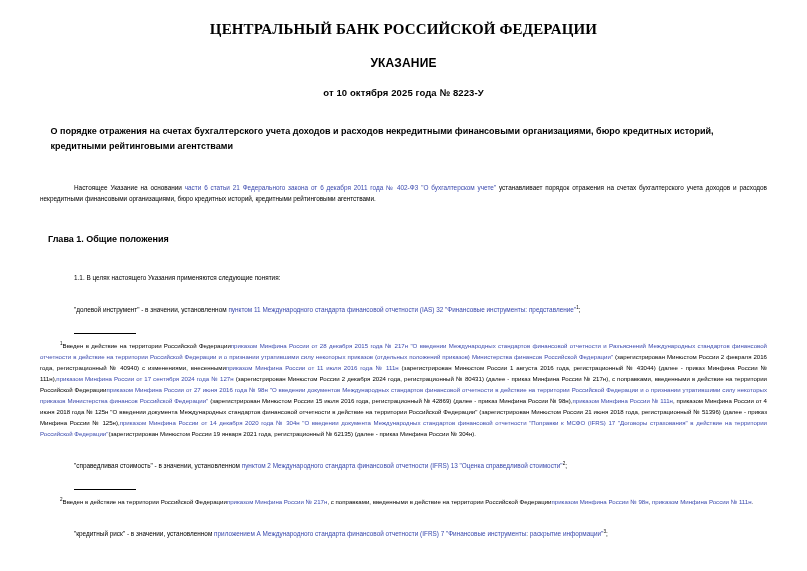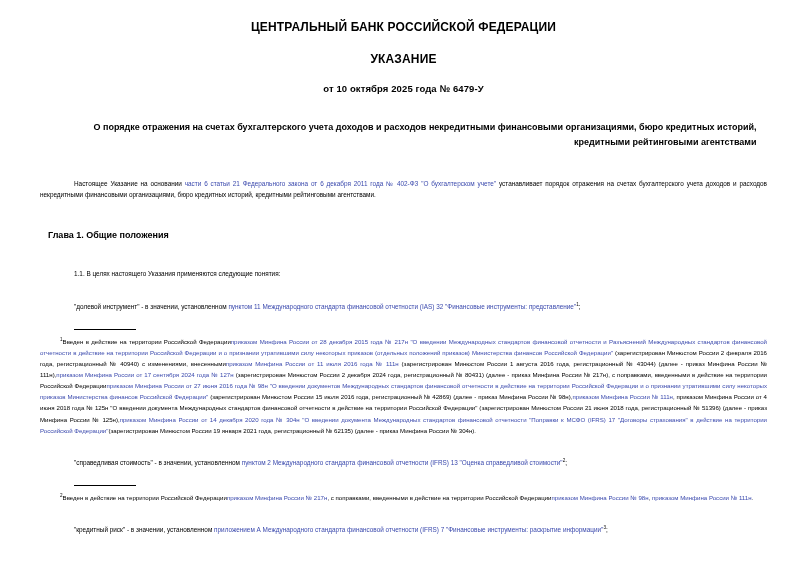--- a/index.html
+++ b/index.html
@@ -24,42 +24,43 @@
     padding: 0 40px;
     background: #ffffff;
   }
 
   
   .masthead {
     text-align: center;
     padding-top: 20px;
   }
   .org-title {
-    font-size: 12px;
+    font-size: 15px;
     font-weight: bold;
     letter-spacing: 0.15px;
     line-height: 1.2;
+    font-family: Liberation Serif, serif;
   }
   .doc-kind {
     font-size: 12px;
     font-weight: bold;
     letter-spacing: 0.15px;
     margin-top: 18px;
   }
   .doc-number {
     font-size: 9.5px;
     font-weight: bold;
     letter-spacing: 0.1px;
     margin-top: 17px;
   }
   .doc-subject {
     font-size: 9px;
     font-weight: bold;
     line-height: 1.65;
-    text-align: right;
+    text-align: left;
     margin: 26px auto 7px auto;
     width: 706px;
   }
 
   
   .body-para {
     font-size: 6.4px;
     line-height: 1.75;
     text-align: justify;
     text-indent: 34px;
@@ -119,21 +120,21 @@
   }
 </style>
 </head>
 <body>
 
 <div class="page">
 
   <div class="masthead">
     <div class="org-title">ЦЕНТРАЛЬНЫЙ БАНК РОССИЙСКОЙ ФЕДЕРАЦИИ</div>
     <div class="doc-kind">УКАЗАНИЕ</div>
-    <div class="doc-number">от 10 октября 2025 года № 6479-У</div>
+    <div class="doc-number">от 10 октября 2025 года № 8223-У</div>
     <div class="doc-subject">О порядке отражения на счетах бухгалтерского учета доходов и расходов некредитными финансовыми организациями, бюро кредитных историй, кредитными рейтинговыми агентствами</div>
   </div>
 
   <p class="body-para"><span>Настоящее Указание на основании </span><a class="lnk" href="#">части 6 статьи 21</a><span> </span><a class="lnk" href="#">Федерального закона от 6 декабря 2011 года № 402-ФЗ "О бухгалтерском учете"</a><span> устанавливает порядок отражения на счетах бухгалтерского учета доходов и расходов некредитными финансовыми организациями, бюро кредитных историй, кредитными рейтинговыми агентствами.</span></p>
 
   <div class="chapter-heading">Глава 1. Общие положения</div>
 
   <p class="clause">1.1. В целях настоящего Указания применяются следующие понятия:</p>
 
   <p class="definition"><span>"долевой инструмент"</span><span> - в значении, установленном </span><a class="lnk" href="#">пунктом 11 Международного стандарта финансовой отчетности (IAS) 32 "Финансовые инструменты: представление"</a><sup class="fn-mark">1</sup><span>;</span></p>

